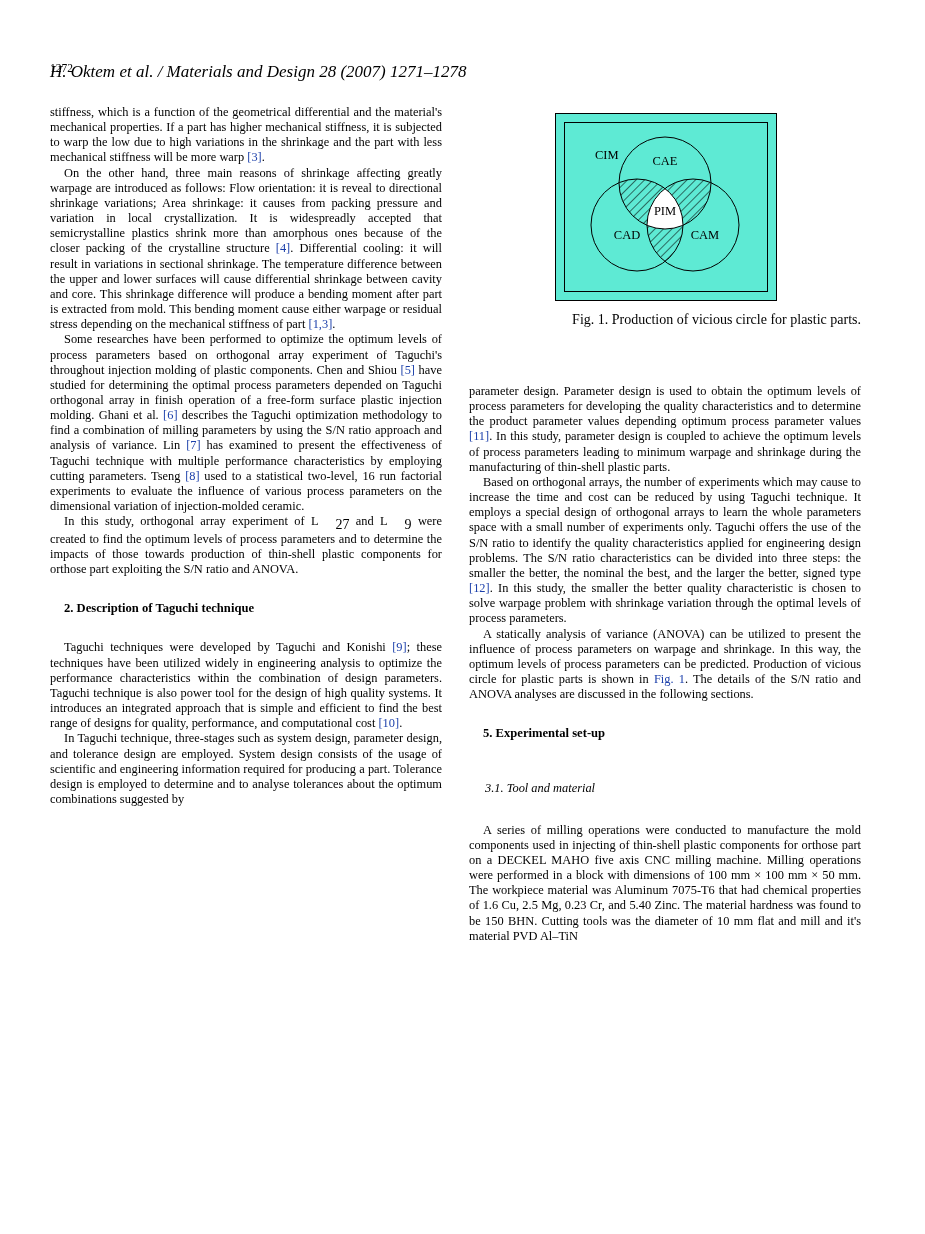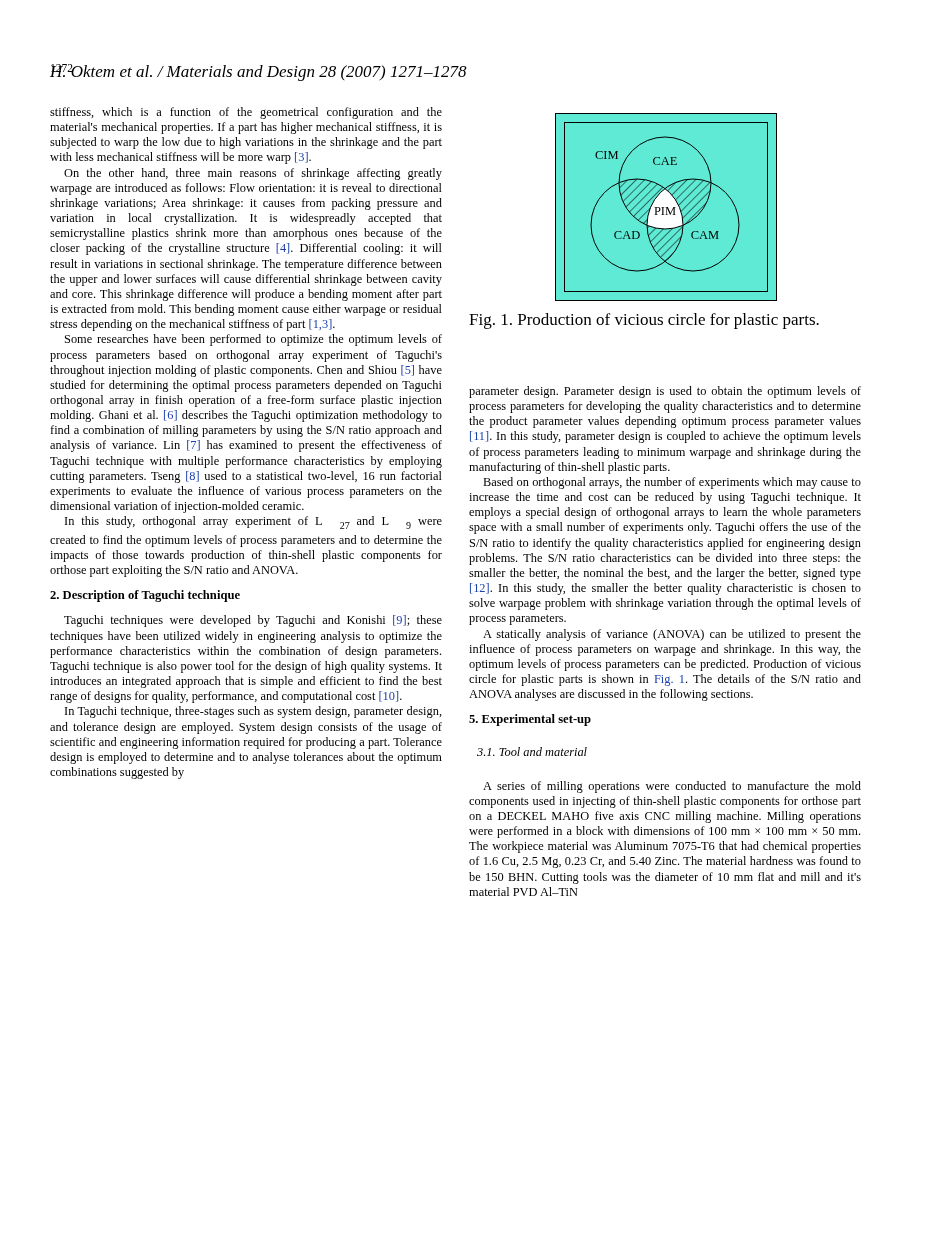--- a/index.html
+++ b/index.html
@@ -54,37 +54,37 @@
   p {
     margin: 0;
     text-indent: 14px;
   }
   p.noindent { text-indent: 0; }
   .gap { height: 10px; }
 
   h2.section {
     font-size: 12.6px;
     font-weight: bold;
-    margin: 0;
+    margin: 14px;
     text-indent: 0;
     text-align: left;
     line-height: 15.15px;
   }
   h3.subsection {
     font-size: 12.4px;
     font-weight: normal;
     font-style: italic;
-    margin: 8px;
+    margin: 16px;
     text-indent: 0;
     text-align: left;
     line-height: 15.15px;
   }
   .ref { color: #1b3faa; }
   .it { }
-  sub { font-size: 10px; margin-left: 17px; }
+  sub { font-size: 14px; margin-left: 17px; }
 
   .figure-box {
     position: absolute;
     left: 555px;
     top: 113px;
     width: 220px;
     height: 186px;
     border: 1px solid #000;
     background: #5eead4;
   }
@@ -94,22 +94,22 @@
     top: 8px;
     width: 202px;
     height: 168px;
     border: 1px solid #000;
   }
   .fig-caption {
     position: absolute;
     left: 469px;
     top: 313px;
     width: 392px;
-    text-align: left;
-    font-size: 17px;
+    text-align: right;
+    font-size: 14px;
     line-height: 14px;
   }
   svg { display: block; }
 </style>
 </head>
 <body>
 
 <div class="page">
 
   <div class="header">
@@ -168,21 +168,21 @@
         <text x="62" y="116" text-anchor="middle" font-family="Liberation Serif, serif" font-size="12.5" fill="#000">CAD</text>
         <text x="140" y="116" text-anchor="middle" font-family="Liberation Serif, serif" font-size="12.5" fill="#000">CAM</text>
         <text x="100" y="92" text-anchor="middle" font-family="Liberation Serif, serif" font-size="12.5" fill="#000">PIM</text>
       </svg>
     </div>
   </div>
 
   <div class="fig-caption">Fig. 1. Production of vicious circle for plastic parts.</div>
 
   <div class="col col-left">
-    <p class="noindent"><span>stiffness, which is a function of the geometrical configuration and the material's mechanical properties. If a part has higher mechanical stiffness, it is subjected to warp the low due to high variations in the shrinkage and the part with less mechanical stiffness will be more warp </span><span class="ref">[3]</span><span>.</span></p>
+    <p class="noindent"><span>stiffness, which is a function of the geometrical differential and the material's mechanical properties. If a part has higher mechanical stiffness, it is subjected to warp the low due to high variations in the shrinkage and the part with less mechanical stiffness will be more warp </span><span class="ref">[3]</span><span>.</span></p>
     <p><span>On the other hand, three main reasons of shrinkage affecting greatly warpage are introduced as follows: Flow orientation: it is reveal to directional shrinkage variations; Area shrinkage: it causes from packing pressure and variation in local crystallization. It is widespreadly accepted that semicrystalline plastics shrink more than amorphous ones because of the closer packing of the crystalline structure </span><span class="ref">[4]</span><span>. Differential cooling: it will result in variations in sectional shrinkage. The temperature difference between the upper and lower surfaces will cause differential shrinkage between cavity and core. This shrinkage difference will produce a bending moment after part is extracted from mold. This bending moment cause either warpage or residual stress depending on the mechanical stiffness of part </span><span class="ref">[1,3]</span><span>.</span></p>
     <p><span>Some researches have been performed to optimize the optimum levels of process parameters based on orthogonal array experiment of Taguchi's throughout injection molding of plastic components. Chen and Shiou </span><span class="ref">[5]</span><span> have studied for determining the optimal process parameters depended on Taguchi orthogonal array in finish operation of a free-form surface plastic injection molding. Ghani et al. </span><span class="ref">[6]</span><span> describes the Taguchi optimization methodology to find a combination of milling parameters by using the </span><span class="it">S/N</span><span> ratio approach and analysis of variance. Lin </span><span class="ref">[7]</span><span> has examined to present the effectiveness of Taguchi technique with multiple performance characteristics by employing cutting parameters. Tseng </span><span class="ref">[8]</span><span> used to a statistical two-level, 16 run factorial experiments to evaluate the influence of various process parameters on the dimensional variation of injection-molded ceramic.</span></p>
     <p><span>In this study, orthogonal array experiment of </span><span class="it">L</span><sub>27</sub><span> and </span><span class="it">L</span><sub>9</sub><span> were created to find the optimum levels of process parameters and to determine the impacts of those towards production of thin-shell plastic components for orthose part exploiting the </span><span class="it">S/N</span><span> ratio and ANOVA.</span></p>
     <div class="gap"></div>
     <h2 class="section">2. Description of Taguchi technique</h2>
     <div class="gap"></div>
     <p><span>Taguchi techniques were developed by Taguchi and Konishi </span><span class="ref">[9]</span><span>; these techniques have been utilized widely in engineering analysis to optimize the performance characteristics within the combination of design parameters. Taguchi technique is also power tool for the design of high quality systems. It introduces an integrated approach that is simple and efficient to find the best range of designs for quality, performance, and computational cost </span><span class="ref">[10]</span><span>.</span></p>
     <p>In Taguchi technique, three-stages such as system design, parameter design, and tolerance design are employed. System design consists of the usage of scientific and engineering information required for producing a part. Tolerance design is employed to determine and to analyse tolerances about the optimum combinations suggested by</p>
   </div>
 

